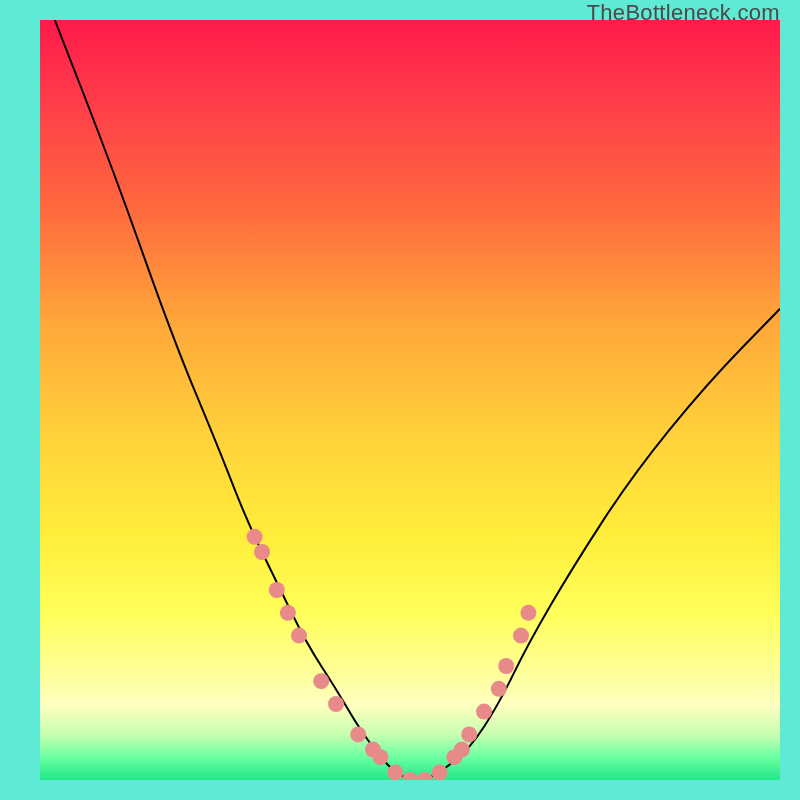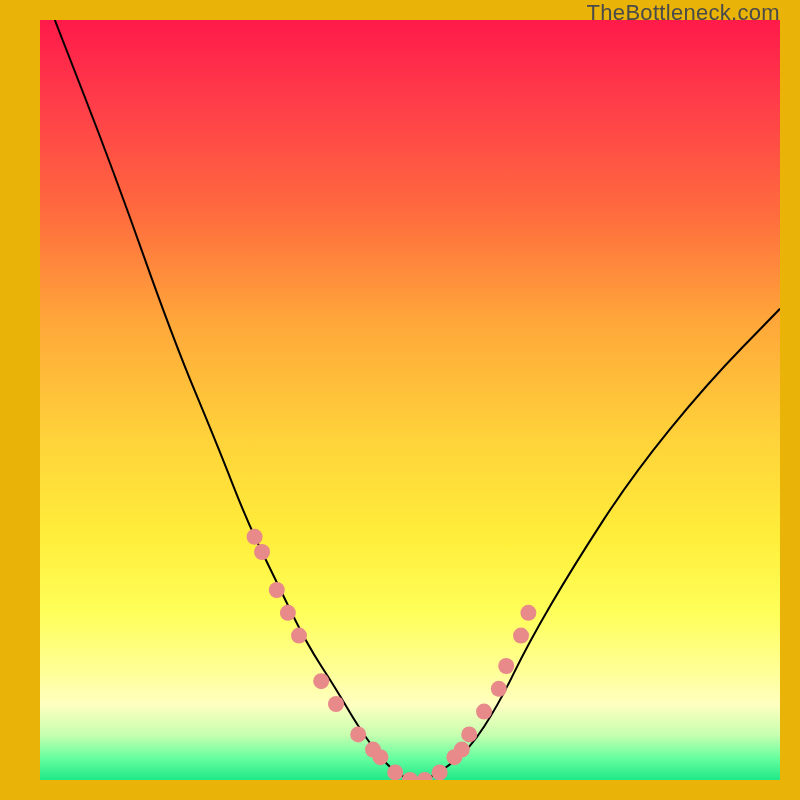--- a/index.html
+++ b/index.html
@@ -7,21 +7,21 @@
     padding: 0;
     width: 800px;
     height: 800px;
     background: #000000;
     overflow: hidden;
   }
   .frame {
     position: relative;
     width: 800px;
     height: 800px;
-    background: #eab308;
+    background: #5eead4;
   }
   .plot-area {
     position: absolute;
     left: 40px;
     top: 20px;
     width: 740px;
     height: 760px;
     background: linear-gradient(to bottom,
       #ff1a4a 0%,
       #ff3a4a 10%,

